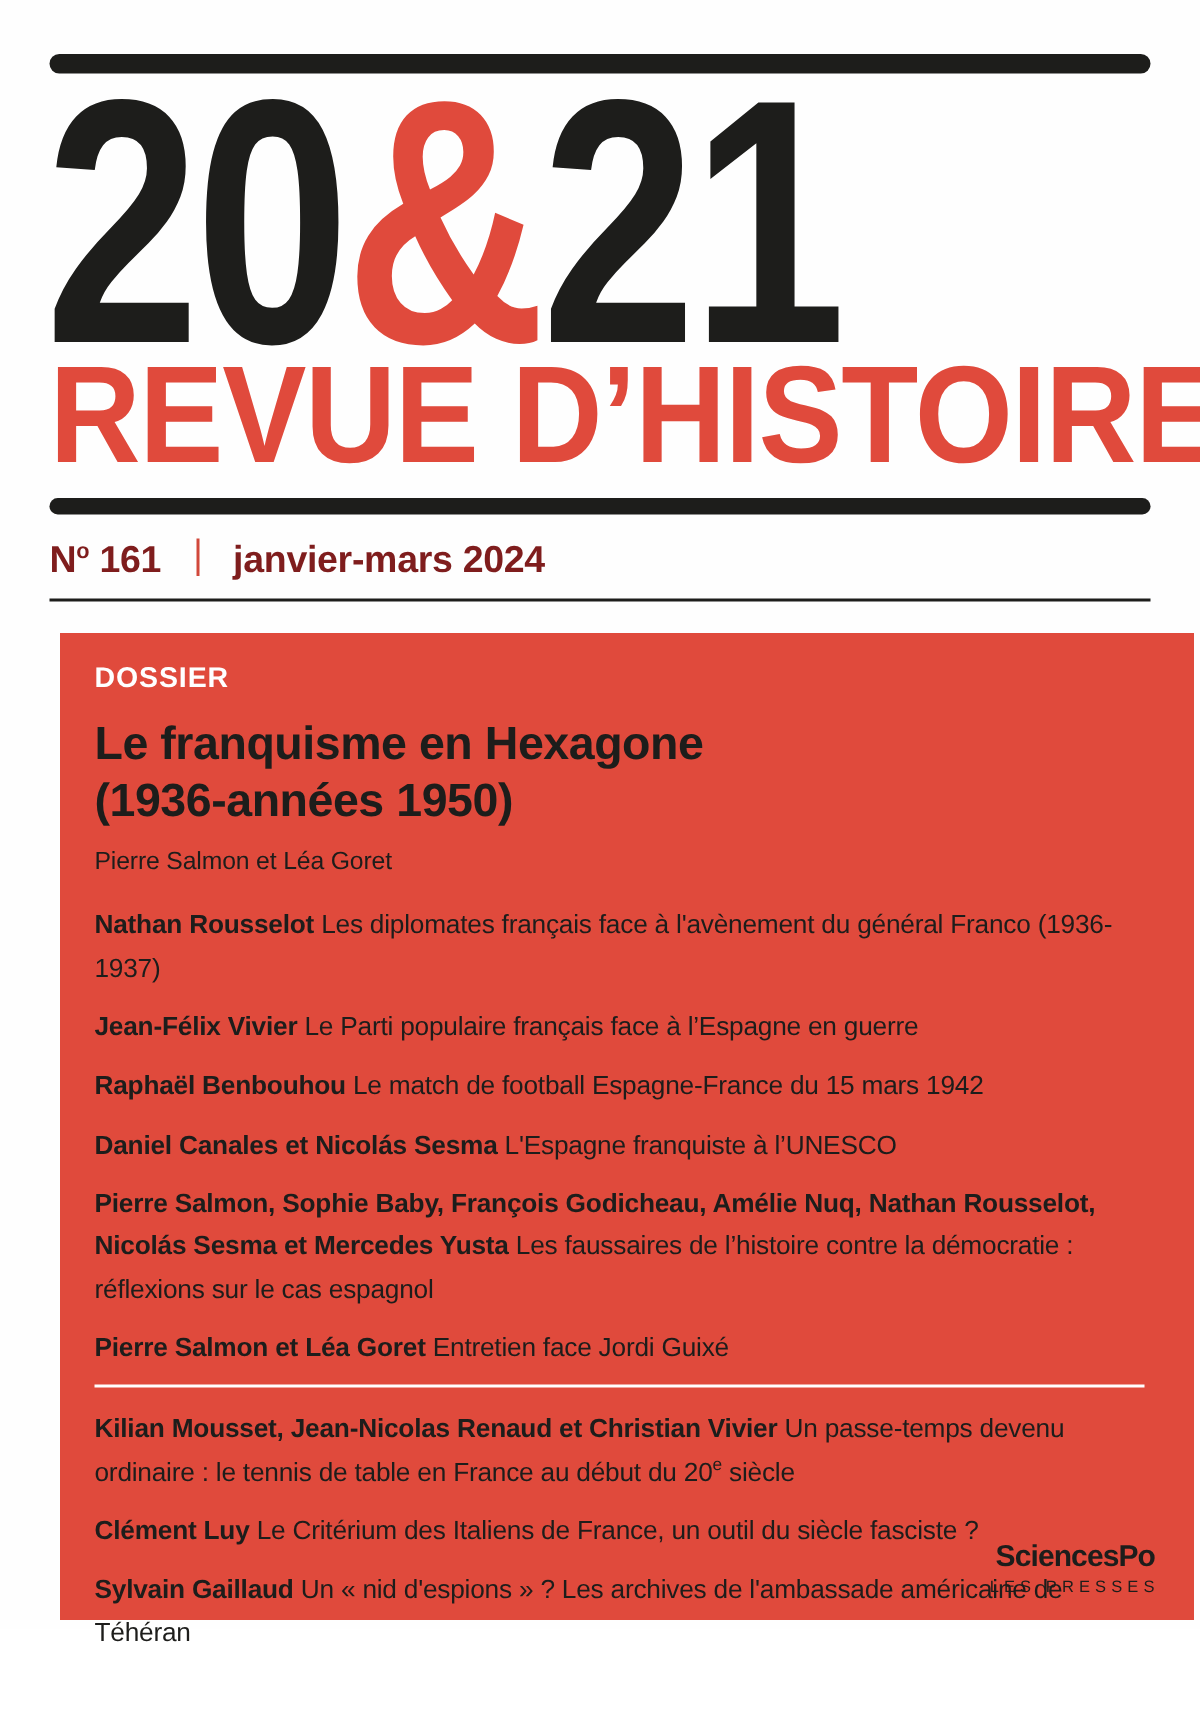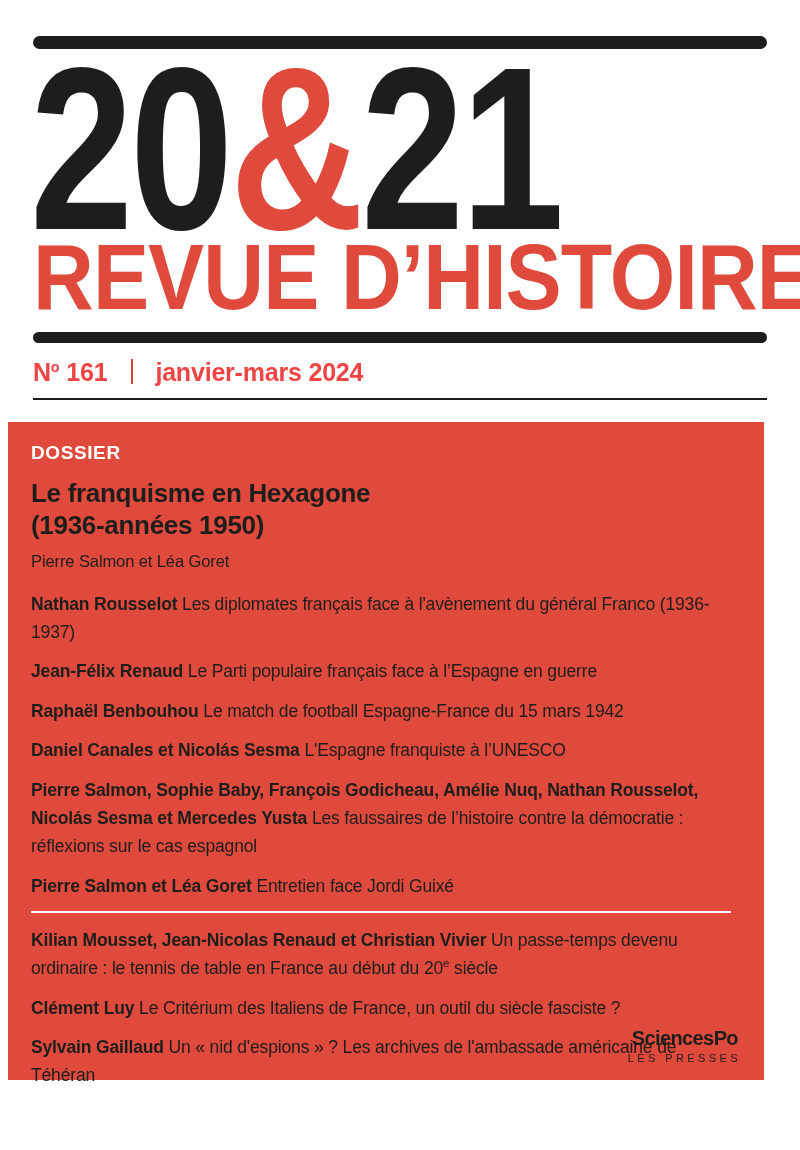--- a/index.html
+++ b/index.html
@@ -84,21 +84,21 @@
     width: 100%;
     margin-top: 12px;
   }
 
   .issue-line {
     display: flex;
     align-items: baseline;
     margin-top: 13px;
     font-weight: 700;
     font-size: 25px;
-    color: #ef4444;
+    color: #7f1d1d;
     letter-spacing: -0.2px;
   }
   .issue-number { white-space: nowrap; }
   .issue-number sup {
     font-size: 0.58em;
     vertical-align: super;
     line-height: 0;
   }
   .issue-sep {
     display: inline-block;
@@ -115,42 +115,42 @@
   .rule-thin {
     height: 2px;
     background: #1d1d1b;
     width: 100%;
     margin-top: 11px;
   }
 
   
   .panel {
     position: absolute;
-    left: 8px;
+    left: 40px;
     top: 422px;
     width: 756px;
     height: 658px;
     background: #e04a3c;
     box-sizing: border-box;
     padding: 21px 24px 0 23px;
   }
 
   .kicker {
     color: #ffffff;
     font-weight: 700;
     font-size: 19px;
     letter-spacing: 0.6px;
     line-height: 1.1;
   }
 
   .dossier-title {
     margin-top: 13px;
     color: #1d1d1b;
     font-weight: 700;
-    font-size: 26px;
+    font-size: 31px;
     line-height: 1.24;
     letter-spacing: -0.3px;
   }
   .dossier-title .tl { display: block; }
 
   .editors {
     margin-top: 10px;
     color: #1d1d1b;
     font-size: 16.5px;
     line-height: 1.3;
@@ -245,21 +245,21 @@
     <div class="editors">Pierre Salmon et Léa Goret</div>
 
     <div class="entries">
 
       <div class="entry">
         <span class="authors">Nathan Rousselot</span>
         <span class="title">Les diplomates français face à l'avènement du général Franco (1936-1937)</span>
       </div>
 
       <div class="entry">
-        <span class="authors">Jean-Félix Renaud</span>
+        <span class="authors">Jean-Félix Vivier</span>
         <span class="title">Le Parti populaire français face à l’Espagne en guerre</span>
       </div>
 
       <div class="entry">
         <span class="authors">Raphaël Benbouhou</span>
         <span class="title">Le match de football Espagne-France du 15 mars 1942</span>
       </div>
 
       <div class="entry">
         <span class="authors">Daniel Canales et Nicolás Sesma</span>

